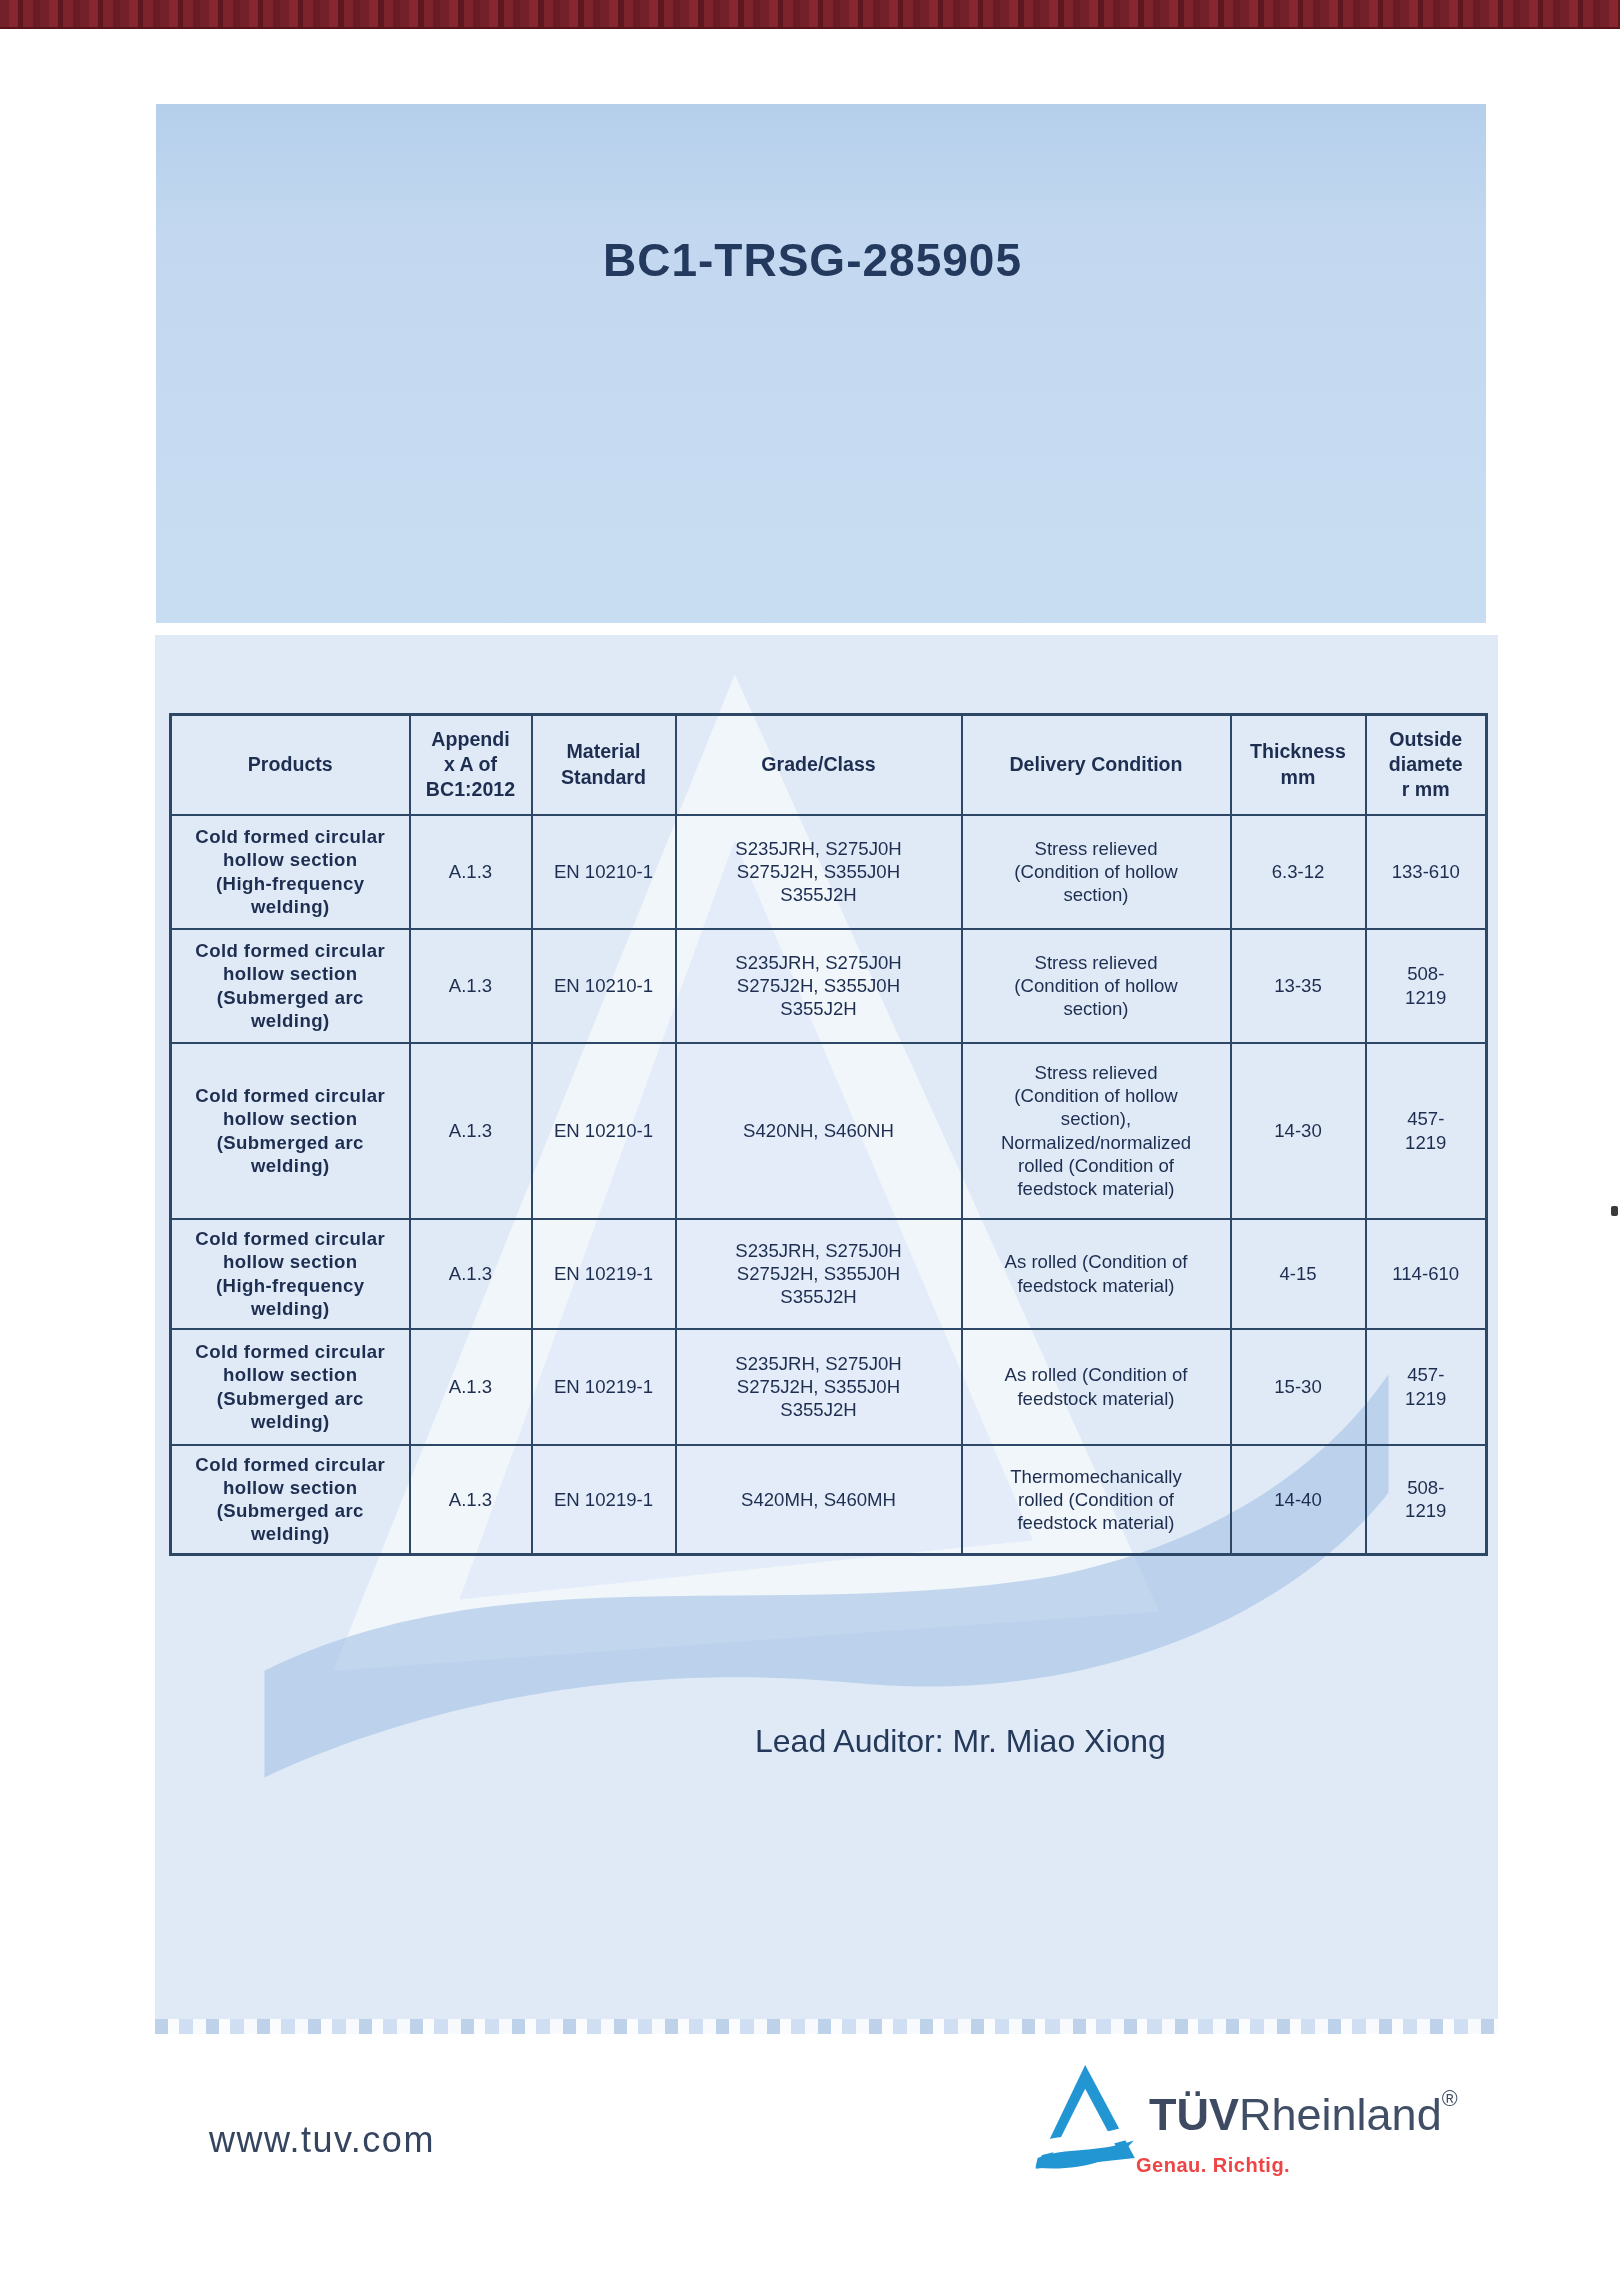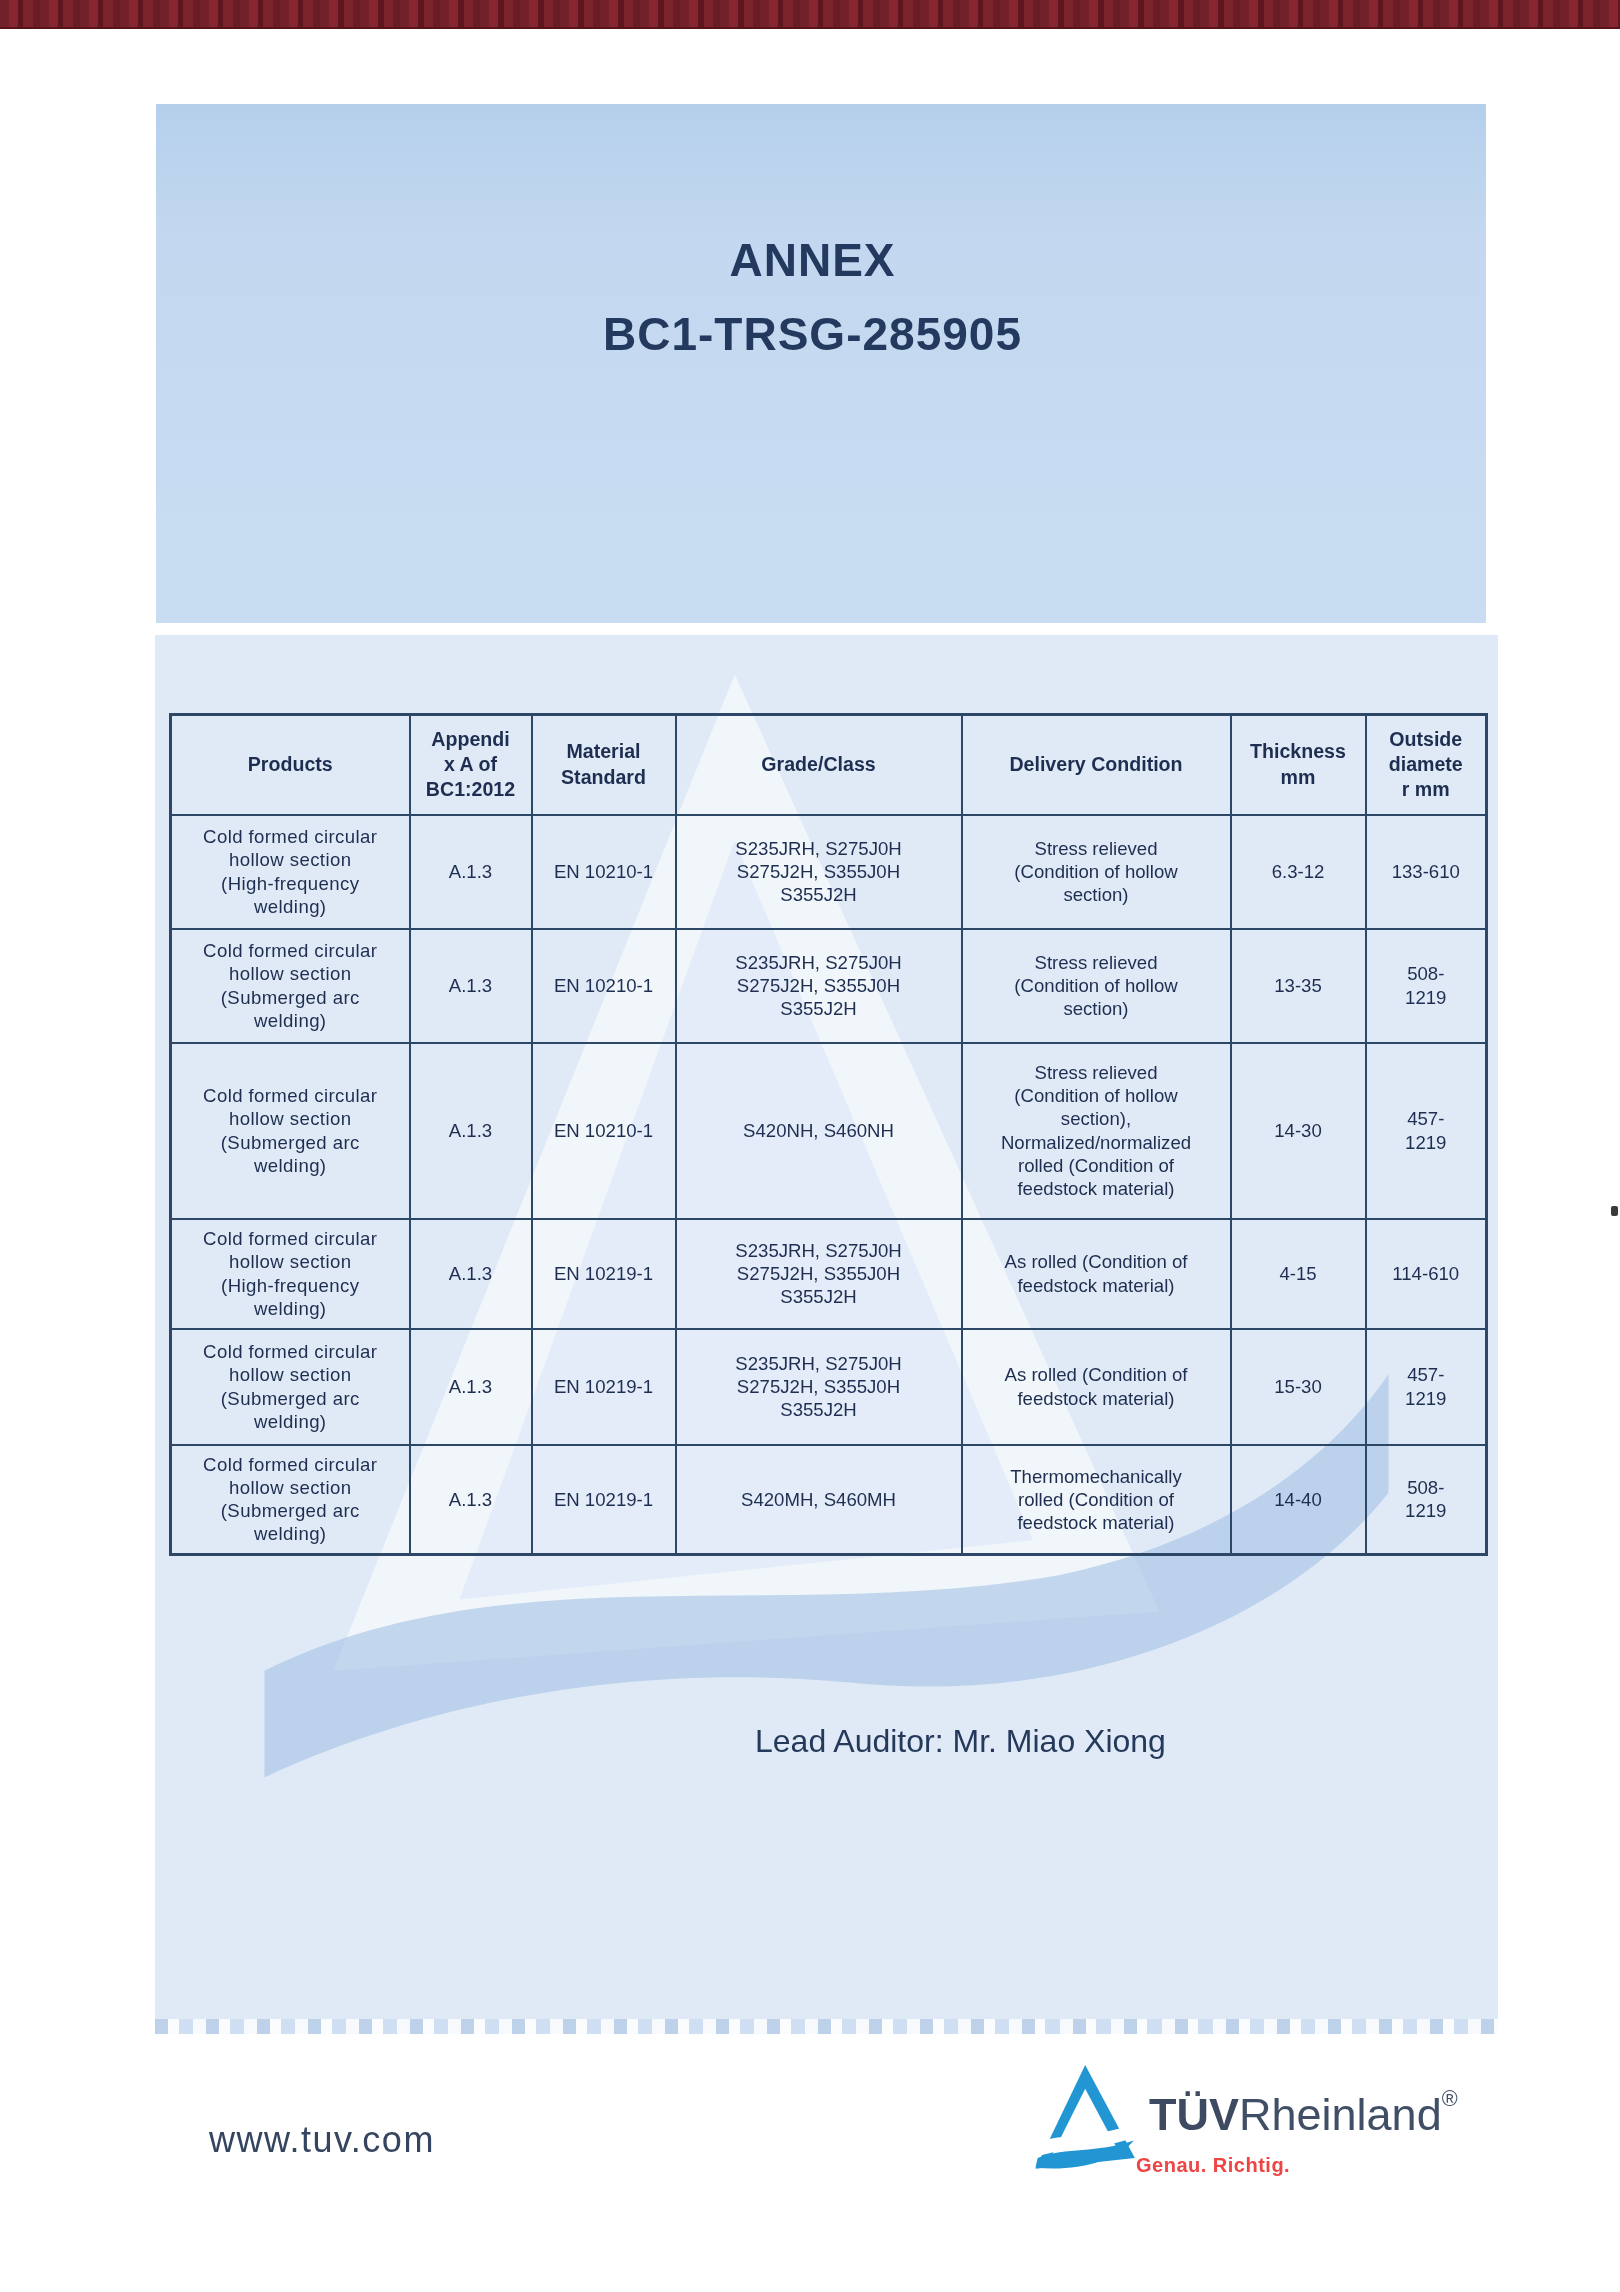--- a/index.html
+++ b/index.html
@@ -46,21 +46,21 @@
     border-collapse:collapse; table-layout:fixed; width:1315px;
     color:#1e2e50;
   }
   .cert-table td, .cert-table th {
     border:2.9px solid #2d4867; text-align:center; vertical-align:middle;
     white-space:pre-line; padding:2px 2.9px; overflow:hidden;
   }
   .cert-table { border:3.9px solid #2d4867; }
   .cert-table th { font-size:19.6px; font-weight:bold; line-height:1.3; }
   .cert-table td { font-size:18.6px; line-height:1.24; }
-  .cert-table td.product { letter-spacing:0.4px; }
+  .cert-table td.product { letter-spacing:0.4px;font-weight:bold; }
 
   .lead-auditor {
     position:absolute; left:755px; top:1723px; width:706px; text-align:left;
     font-size:32px; color:#25395a;
   }
 
   .website {
     position:absolute; left:209px; top:2119px;
     font-size:36px; color:#35445f; letter-spacing:1.5px;
   }
@@ -76,21 +76,20 @@
     color:#ef4444; letter-spacing:0.5px;
   }
 </style>
 </head>
 <body>
 
 <div class="scan-edge"></div>
 
 <div class="header-box"></div>
 <div class="title">
-  <div>ANNEX</div>
   <div>BC1-TRSG-285905</div>
 </div>
 
 <div class="body-region"></div>
 <div class="body-grain"></div>
 <div class="speck"></div>
 
 <svg class="watermark" viewBox="0 0 100 100" preserveAspectRatio="none" aria-hidden="true">
   <polygon points="42,4 79,83 7,88" fill="rgba(255,255,255,0.55)"></polygon>
   <polygon points="42,18 68,77 18,82" fill="rgba(224,234,247,0.85)"></polygon>

